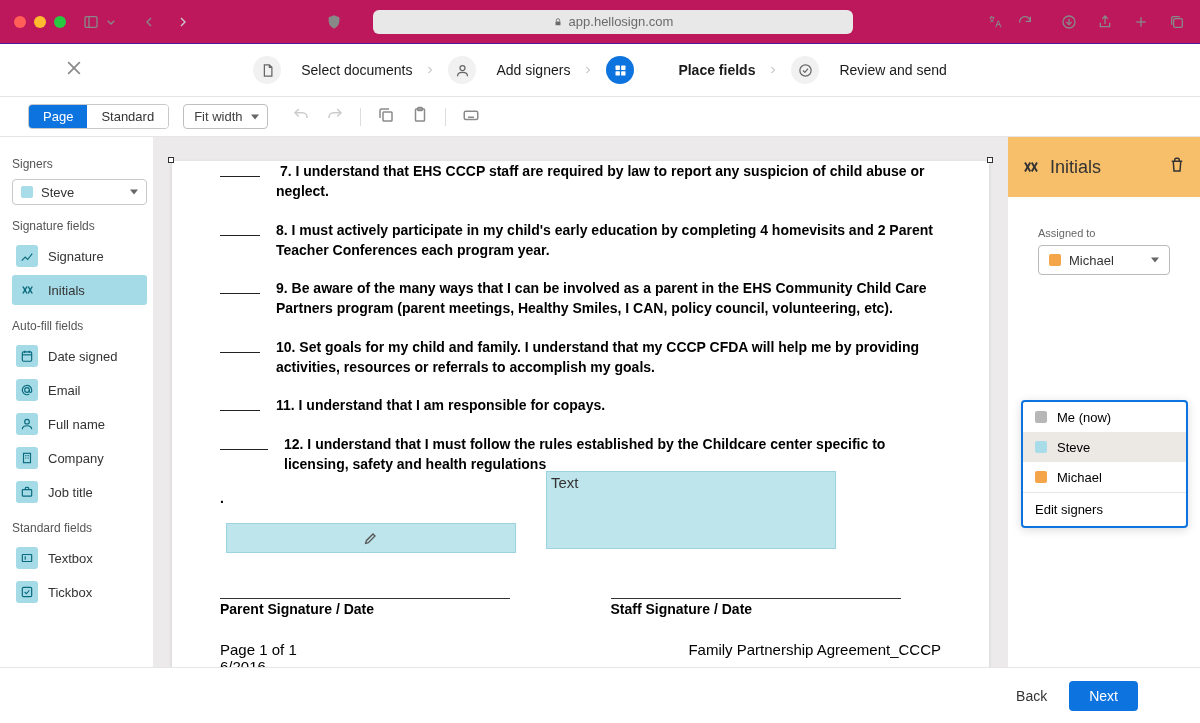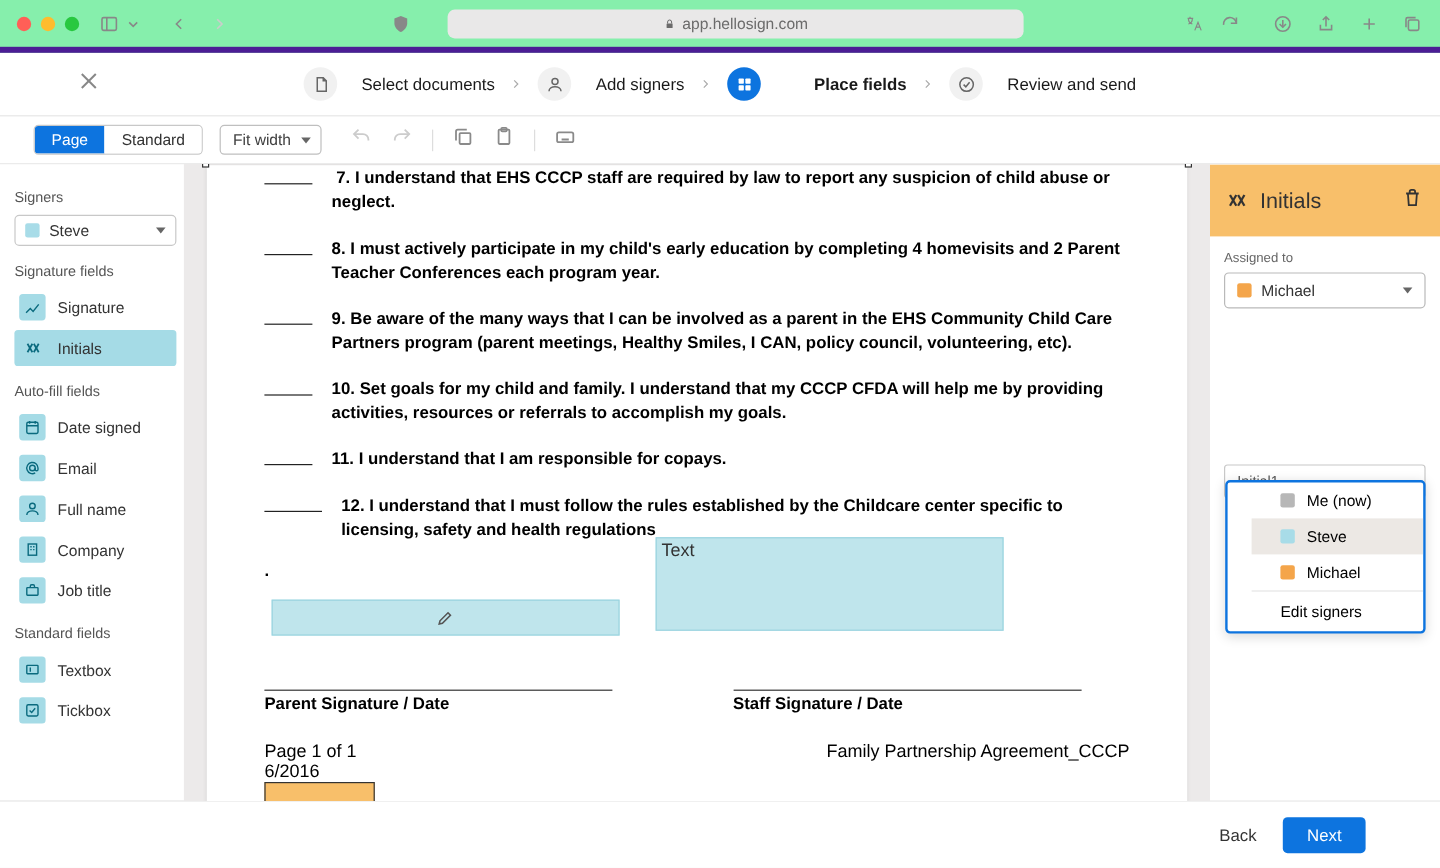--- a/index.html
+++ b/index.html
@@ -1,19 +1,19 @@
 <!DOCTYPE html>
 <html><head>
 <meta charset="utf-8">
 <style>
 * { margin: 0; padding: 0; box-sizing: border-box; font-family: -apple-system, BlinkMacSystemFont, "Segoe UI", Helvetica, Arial, sans-serif; }
 body { width: 1200px; height: 723px; background: #fff; overflow: hidden; display: flex; flex-direction: column; }
 
 
-.browser-chrome { height: 44px; background: #86efac; border-bottom: 5px solid #4c1d95; display: flex; align-items: center; padding: 0 14px; gap: 10px; }
+.browser-chrome { height: 44px; background: #be185d; border-bottom: 1px solid #4c1d95; display: flex; align-items: center; padding: 0 14px; gap: 10px; }
 .traffic-lights { display: flex; gap: 8px; }
 .traffic-light { width: 12px; height: 12px; border-radius: 50%; }
 .tl-red { background: #ff5f57; }
 .tl-yellow { background: #febc2e; }
 .tl-green { background: #28c840; }
 .chrome-btn { width: 18px; height: 18px; display: flex; align-items: center; justify-content: center; color: #888; }
 .chrome-btn svg { width: 16px; height: 16px; }
 .nav-arrows { display: flex; gap: 16px; margin-left: 10px; }
 .shield { margin-left: auto; }
 .address-bar { flex: 0 0 480px; height: 24px; background: #e9e8e8; border-radius: 6px; display: flex; align-items: center; justify-content: center; gap: 6px; color: #6b6b6b; font-size: 13px; margin-left: 20px; }
@@ -60,47 +60,47 @@
 .field-item { height: 30px; display: flex; align-items: center; gap: 10px; border-radius: 3px; padding: 0 4px; }
 .field-item.active { background: #a5dbe6; }
 .field-icon { width: 22px; height: 22px; background: #a5dbe6; border-radius: 3px; display: flex; align-items: center; justify-content: center; color: #0a6a7e; }
 .field-item.active .field-icon { background: transparent; }
 .field-icon svg { width: 14px; height: 14px; }
 .left-panel .field-item + .field-item { margin-top: 4px; }
 
 
 .canvas-wrap { flex: 1; background: #eceaea; overflow: auto; padding: 0 12px 20px 12px; }
 .page { width: 817px; margin: 0 auto; background: #fff; box-shadow: 0 1px 4px rgba(0,0,0,0.12); padding: 0 48px 36px 48px; position: relative; font-family: Arial, sans-serif; }
-.doc-line { display: flex; gap: 16px; font-size: 14px; line-height: 1.45; margin-top: 1px; }
+.doc-line { display: flex; gap: 16px; font-size: 14px; line-height: 1.45; margin-top: 24px; }
 .doc-line .blank { min-width: 40px; border-bottom: 1px solid #222; height: 14px; margin-top: 2px; }
 .doc-line .text { flex: 1; }
 .doc-line .text strong { font-weight: 700; }
 .doc-sign-row { display: flex; gap: 36px; margin-top: 30px; }
 .sign-col { flex: 1; display: flex; flex-direction: column; align-items: flex-start; }
 .sign-line { width: 290px; border-top: 1.5px solid #333; margin-top: 2px; }
 .sign-label { font-weight: 700; font-size: 14px; margin-top: 2px; }
 .field-box { position: absolute; border: 1px solid #9bd4e0; background: #bfe5ec; }
 .sig-box { left: 217px; top: 316px; width: 290px; height: 30px; display:flex; align-items:center; justify-content:center; color:#555; }
 .sig-box svg { width: 16px; height: 16px; }
 .text-box { left: 537px; top: 264px; width: 290px; height: 78px; font-size: 15px; padding: 2px 4px; color: #333; }
 .initials-box { left: 662px; top: 380px; width: 92px; height: 36px; background: #f8bf6a; border: 1px solid #333; display:flex; align-items:center; justify-content:center; font-size: 12px; color: #333; }
 .handle { width: 6px; height: 6px; background: #fff; border: 1px solid #333; position: absolute; }
 .page-footer { display: flex; justify-content: space-between; font-size: 15px; margin-top: 24px; font-family: "Times New Roman", serif; }
 
 
 .right-panel { width: 192px; background: #fff; display: flex; flex-direction: column; }
 .rp-header { height: 60px; background: #f8bf6a; display: flex; align-items: center; padding: 0 14px; gap: 10px; color: #333; }
 .rp-header .title { font-size: 18px; font-weight: 500; flex: 1; }
 .rp-header svg { width: 18px; height: 18px; }
-.rp-body { padding: 12px; font-size: 13px; color: #333; }
+.rp-body { padding: 30px; font-size: 13px; color: #333; }
 .rp-label { font-size: 11px; color: #666; margin-bottom: 6px; display: block; }
 .rp-select { height: 30px; border: 1.5px solid #b9b9b9; border-radius: 4px; display: flex; align-items: center; gap: 8px; padding: 0 10px; position: relative; }
 .rp-select::after { content: ""; position: absolute; right: 10px; top: 50%; transform: translateY(-50%); border-left: 4px solid transparent; border-right: 4px solid transparent; border-top: 5px solid #666; }
 .dropdown { position: absolute; top: 263px; right: 12px; width: 167px; background: #fff; border: 2px solid #0d74df; border-radius: 4px; box-shadow: 0 2px 10px rgba(0,0,0,0.15); z-index: 10; font-size: 13px; overflow: hidden; }
-.dd-item { height: 30px; display: flex; align-items: center; gap: 10px; padding: 0 24px; margin-left: 20px; }
+.dd-item { height: 30px; display: flex; align-items: center; gap: 10px; padding: 0 12px; }
 .dd-item.hover { background: #ece8e4; }
 .dd-item.edit { border-top: 1px solid #e5e5e5; height: 34px; }
 .rp-field-list { margin-top: 130px; }
 .rp-fielditem { height: 28px; border: 1px solid #c8c8c8; border-radius: 3px; display: flex; align-items: center; padding: 0 10px; font-size: 12px; color: #555; }
 
 
 .footer-bar { height: 56px; border-top: 1px solid #e6e6e6; display: flex; align-items: center; justify-content: flex-end; padding: 0 62px; gap: 22px; }
 .btn-back { font-size: 14px; color: #333; }
 .btn-next { background: #0d74df; color: #fff; height: 30px; padding: 0 20px; border-radius: 4px; font-size: 14px; display:flex; align-items:center; font-weight: 500; }
 </style>

